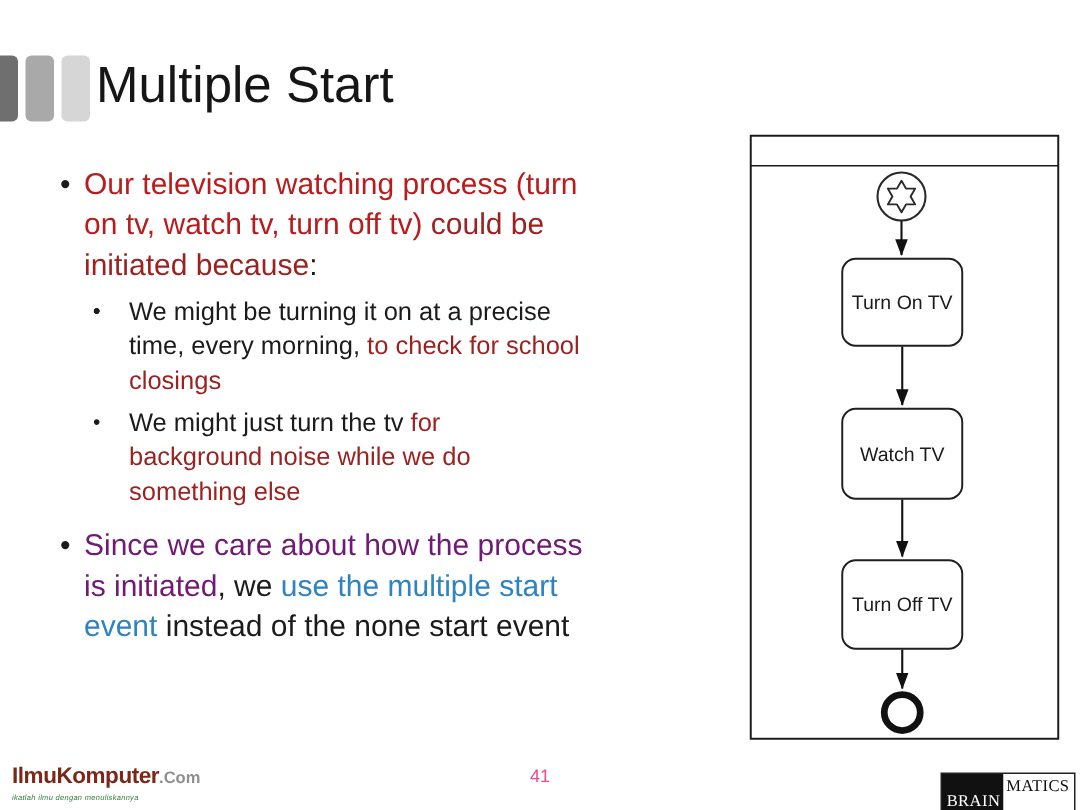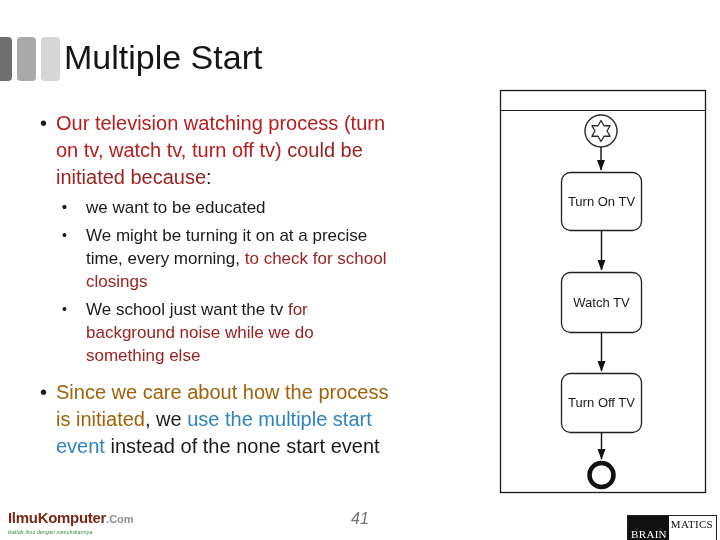--- a/index.html
+++ b/index.html
@@ -28,21 +28,21 @@
   .bullets .bullet:nth-child(6){margin-top:12px;}
   
   .diagram{position:absolute;left:497px;top:88px;}
   .diagram text{font-family:"Liberation Sans",sans-serif;font-size:13px;fill:#1a1a1a;}
   
   .ik-logo{position:absolute;left:8px;top:512px;line-height:12px;}
   .ik-name{font-size:15px;font-weight:bold;color:#7c2817;letter-spacing:-0.3px;}
   .ik-suffix{font-size:11px;font-weight:bold;color:#8f8f8f;}
   .ik-tagline{font-size:5px;color:#2e7d32;font-style:italic;margin-top:1px;letter-spacing:0.2px;}
   .page-number{position:absolute;left:0;right:0;top:510px;text-align:center;
-    font-size:16px;color:#737373;font-style:italic;}
+    font-size:12px;color:#ec4899;}
   .bm-logo{position:absolute;right:3px;top:515px;display:inline-flex;
     border:1px solid #222;font-family:"Liberation Serif",serif;font-size:11px;line-height:14px;}
   .bm-left{background:#111;color:#fff;padding:11px 2px 1px 3px;letter-spacing:0.3px;}
   .bm-right{background:#fff;color:#111;padding:1px 3px 1px 2px;letter-spacing:0.3px;}
 </style>
 </head>
 <body>
 
 <div class="slide">
 
@@ -51,28 +51,28 @@
     <span class="sq sq2"></span>
     <span class="sq sq3"></span>
   </div>
   <h1 class="slide-title">Multiple Start</h1>
 
   <div class="bullets" id="bullets">
       <div class="bullet l1"><span class="marker">•</span><span class="content"><span style="color: #b91c1c;">Our television watching process (turn
 on tv, watch tv, turn off tv) </span><span style="color: rgb(156, 34, 34);">could be
 initiated because</span><span style="color: rgb(27, 27, 27);">:</span></span></div>
       <div class="bullet l2"><span class="marker">•</span></div>
-      <div class="bullet l2"><span class="marker">•</span><span class="content"><span style="color: rgb(27, 27, 27);">we want to be educated</span></span></div>
+      <div class="bullet l2"><span class="marker">•</span></div>
       <div class="bullet l2"><span class="marker">•</span><span class="content"><span style="color: rgb(27, 27, 27);">We might be turning it on at a precise
 time, every morning, </span><span style="color: rgb(156, 34, 34);">to check for school
 closings</span></span></div>
-      <div class="bullet l2"><span class="marker">•</span><span class="content"><span style="color: rgb(27, 27, 27);">We school just want the tv </span><span style="color: rgb(156, 34, 34);">for
+      <div class="bullet l2"><span class="marker">•</span><span class="content"><span style="color: rgb(27, 27, 27);">We might just turn the tv </span><span style="color: rgb(156, 34, 34);">for
 background noise while we do
 something else</span></span></div>
-      <div class="bullet l1"><span class="marker">•</span><span class="content"><span style="color: #a16207;">Since we care about how the process
+      <div class="bullet l1"><span class="marker">•</span><span class="content"><span style="color: #701a75;">Since we care about how the process
 is initiated</span><span style="color: rgb(27, 27, 27);">, we </span><span style="color: rgb(46, 131, 192);">use the multiple start
 event</span><span style="color: rgb(27, 27, 27);"> instead of the none start event</span></span></div>
     </div>
 
   <svg class="diagram" width="214" height="410" viewBox="0 0 214 410">
     <defs>
       <marker id="arrow" markerWidth="9" markerHeight="7" refX="7.5" refY="3" orient="auto">
         <path d="M0,0 L8,3 L0,6 Z" fill="#111"></path>
       </marker>
     </defs>

